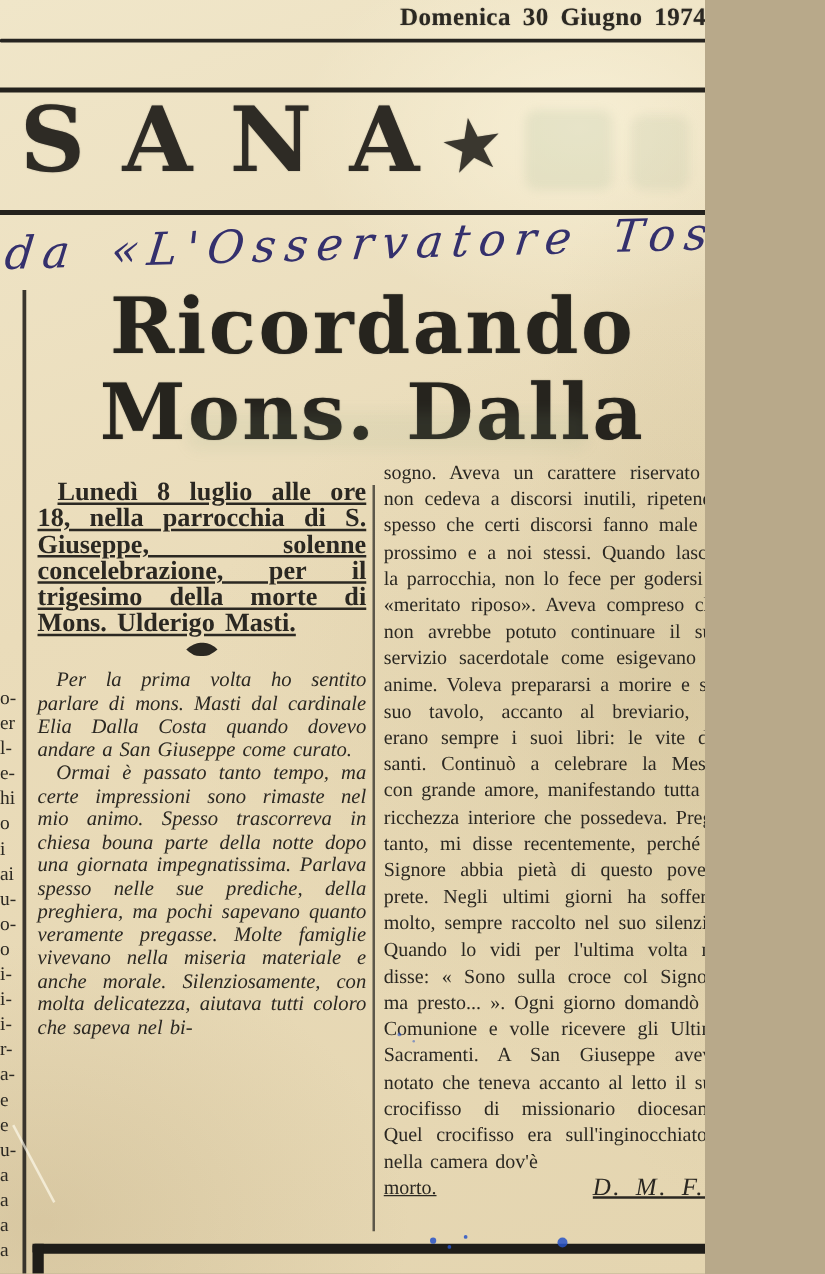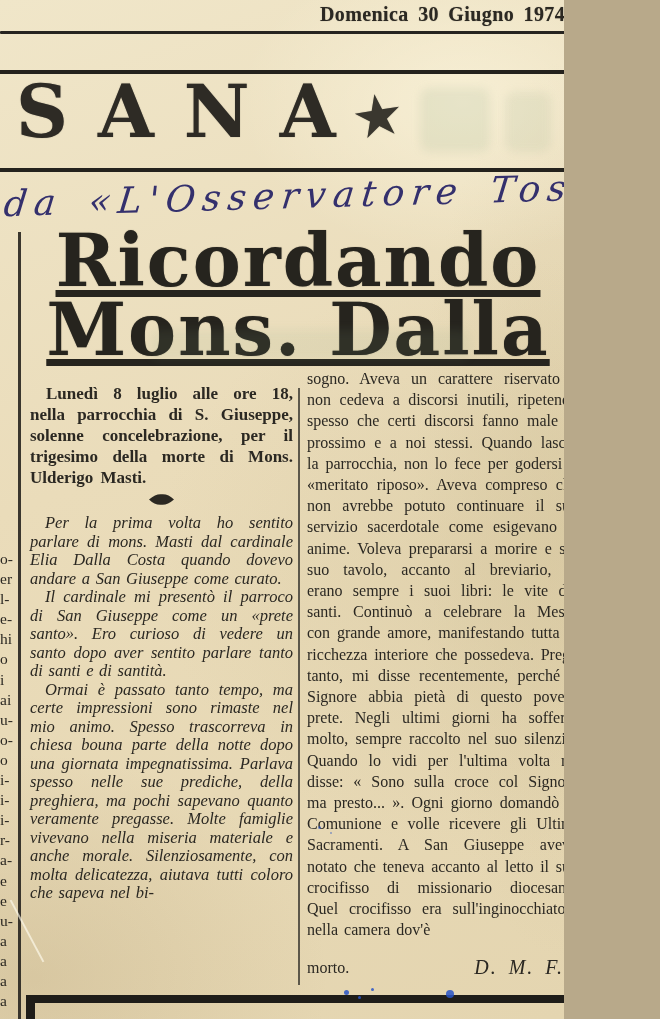--- a/index.html
+++ b/index.html
@@ -49,34 +49,34 @@
     left:4px;top:174px;width:656px;
     font-family:"DejaVu Serif", serif;font-style:italic;
     font-size:36px;letter-spacing:7px;word-spacing:8px;
     color:#34306d;transform:rotate(-1.6deg) skewX(-8deg);
     white-space:nowrap;
   }
   
   .headline{
     left:20px;top:226px;width:556px;text-align:center;
     font-family:"DejaVu Serif", serif;font-weight:bold;
-    font-size:72px;line-height:69px;letter-spacing:2px;
-    color:#26241e;text-shadow:0 0 1px rgba(38,36,30,.55);text-decoration:underline;
+    font-size:62px;line-height:69px;letter-spacing:2px;
+    color:#26241e;text-shadow:0 0 1px rgba(38,36,30,.55);
   }
   
   .left-rule{left:18px;top:232px;width:3px;height:787px;background:#2a2722;opacity:.92;}
   .col-divider{left:298px;top:388px;width:2px;height:597px;background:#3a372f;opacity:.8;}
   
   .col{text-align:justify;color:#2b2822;}
   .col-left{left:30px;top:383px;width:263px;}
   .col-right{left:307px;top:368px;width:271px;font-size:16px;line-height:21.2px;word-spacing:2px;}
-  .intro{font-weight:bold;font-size:17px;line-height:21px;text-indent:16px;word-spacing:3px;margin:0;}
+  .intro{font-weight:bold;font-size:21px;line-height:21px;text-indent:16px;word-spacing:3px;margin:0;text-decoration:underline;}
   .col-left p.body-par{font-size:16.5px;line-height:18.5px;text-indent:15px;word-spacing:1.5px;margin:0;font-style:italic;}
   .ornament-row{height:22px;text-align:center;padding-top:4px;}
-  .last-line{display:flex;justify-content:space-between;align-items:flex-end;margin-top:17px;}
+  .last-line{display:flex;justify-content:space-between;align-items:flex-end;margin-top:0;text-decoration:underline;}
   .signature{font-style:italic;font-size:20px;letter-spacing:2px;word-spacing:4px;padding-right:14px;}
   
   .edge-fragments{left:0;top:549px;width:15px;font-size:15.5px;color:#2b2822;overflow:hidden;height:460px;}
   .edge-fragments span{display:block;height:20.1px;line-height:20.1px;}
   
   .bottom-bar{left:26px;top:995px;width:598px;height:8px;background:#1f1d19;border-radius:2px;}
   .bottom-stub-l{left:26px;top:995px;width:9px;height:24px;background:#1f1d19;}
   .bottom-stub-r{left:615px;top:995px;width:9px;height:24px;background:#1f1d19;}
   
   .pencil{
@@ -121,21 +121,20 @@
   <div class="abs col-divider"></div>
 
   <div class="abs col col-left">
     <p class="intro">Lunedì 8 luglio alle ore 18, nella parrocchia di S. Giuseppe, solenne concelebrazione, per il trigesimo della morte di Mons. Ulderigo Masti.</p>
     <div class="ornament-row">
       <svg width="27" height="13" viewBox="0 0 27 13">
         <path d="M1 6.5 Q8 .5 13.5 1.2 Q20 .5 26 6.5 Q19 12.5 13.5 11.8 Q7 12.5 1 6.5 Z" fill="#2b2822"></path>
       </svg>
     </div>
     <p class="body-par">Per la prima volta ho sentito parlare di mons. Masti dal cardinale Elia Dalla Costa quando dovevo andare a San Giuseppe come curato.</p>
-    <p class="body-par">Il cardinale mi presentò il parroco di San Giuseppe come un «prete santo». Ero curioso di vedere un santo dopo aver sentito parlare tanto di santi e di santità.</p>
     <p class="body-par">Ormai è passato tanto tempo, ma certe impressioni sono rimaste nel mio animo. Spesso trascorreva in chiesa bouna parte della notte dopo una giornata impegnatissima. Parlava spesso nelle sue prediche, della preghiera, ma pochi sapevano quanto veramente pregasse. Molte famiglie vivevano nella miseria materiale e anche morale. Silenziosamente, con molta delicatezza, aiutava tutti coloro che sapeva nel bi-</p>
   </div>
 
   <div class="abs col col-right">
     <span>sogno. Aveva un carattere riservato e non cedeva a discorsi inutili, ripetendo spesso che certi discorsi fanno male al prossimo e a noi stessi. Quando lasciò la parrocchia, non lo fece per godersi il «meritato riposo». Aveva compreso che non avrebbe potuto continuare il suo servizio sacerdotale come esigevano le anime. Voleva prepararsi a morire e sul suo tavolo, accanto al breviario, vi erano sempre i suoi libri: le vite dei santi. Continuò a celebrare la Messa con grande amore, manifestando tutta la ricchezza interiore che possedeva. Prego tanto, mi disse recentemente, perché il Signore abbia pietà di questo povero prete. Negli ultimi giorni ha sofferto molto, sempre raccolto nel suo silenzio. Quando lo vidi per l'ultima volta mi disse: « Sono sulla croce col Signore ma presto... ». Ogni giorno domandò la Comunione e volle ricevere gli Ultimi Sacramenti. A San Giuseppe avevo notato che teneva accanto al letto il suo crocifisso di missionario diocesano. Quel crocifisso era sull'inginocchiatoio nella camera dov'è</span>
     <div class="last-line">
       <span>morto.</span>
       <span class="signature">D. M. F.</span>
     </div>
   </div>

